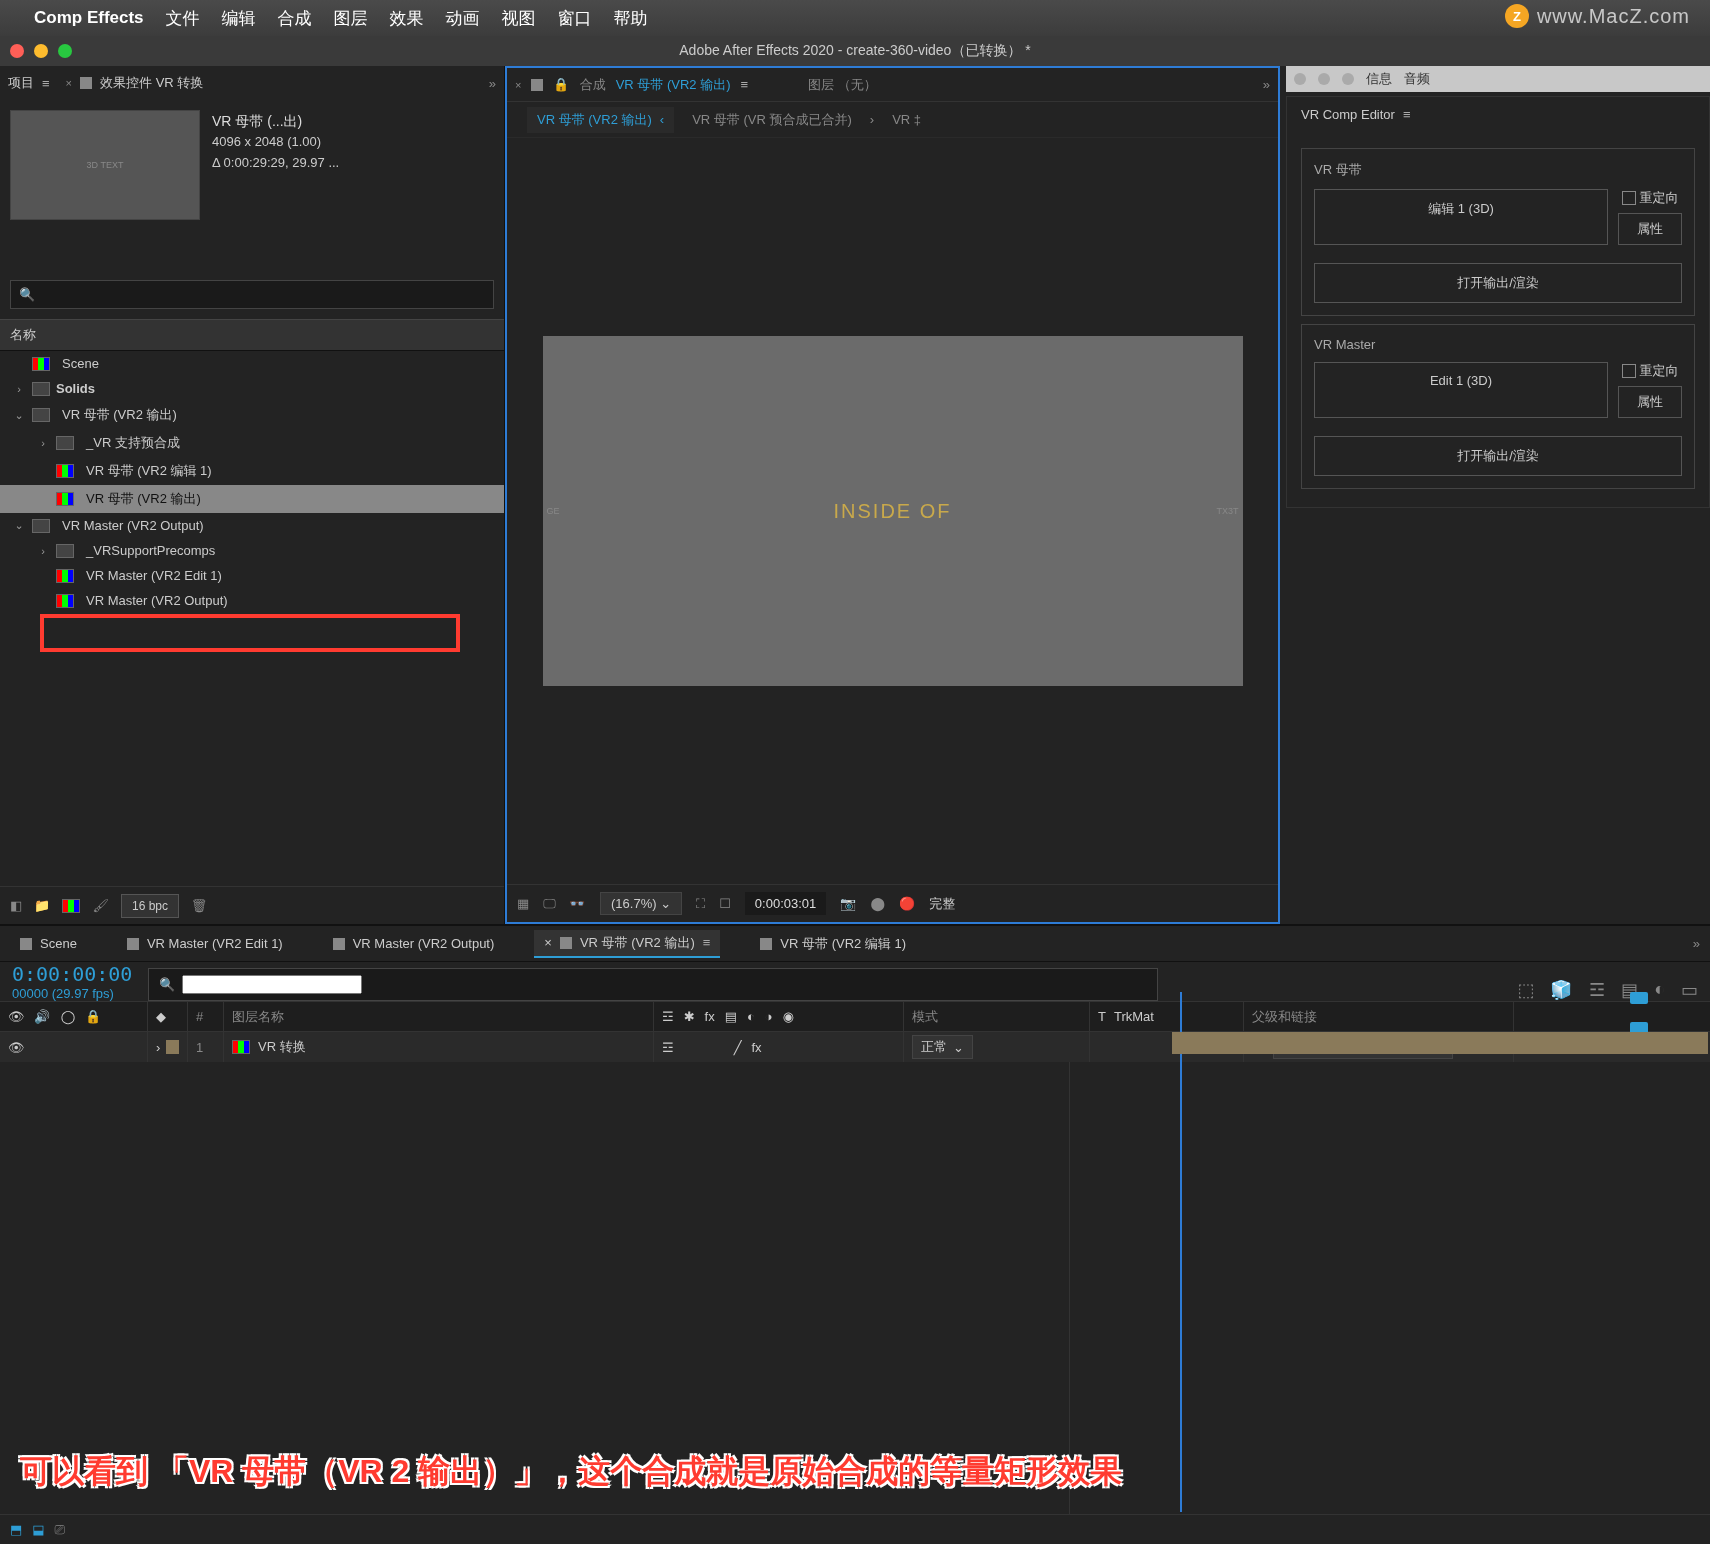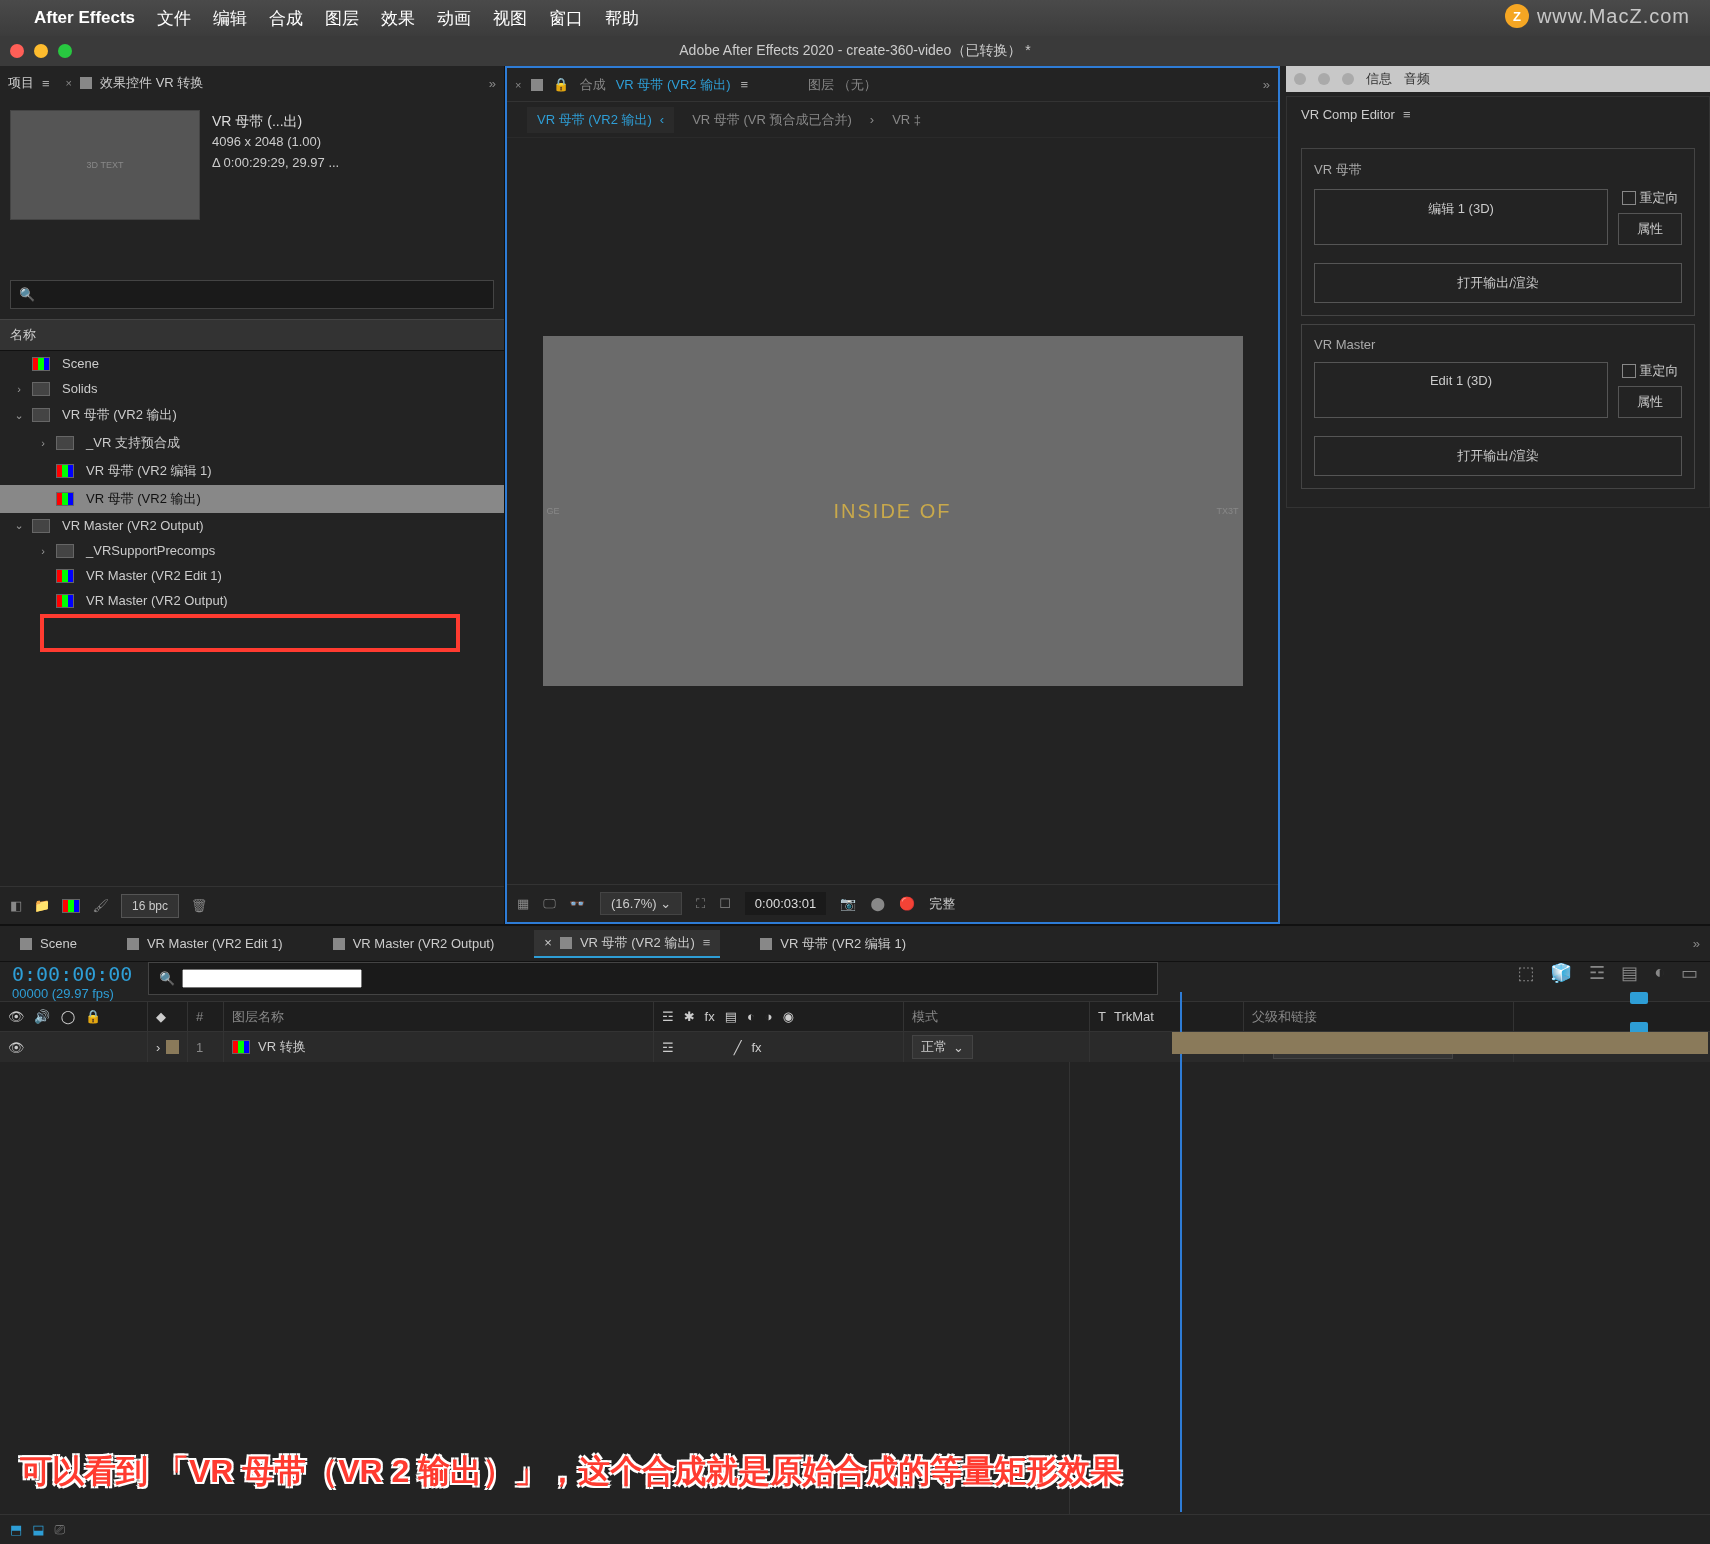--- a/index.html
+++ b/index.html
@@ -78,21 +78,21 @@
 .grp-row{display:flex;gap:10px;align-items:stretch}
 .side-col{display:flex;flex-direction:column;gap:6px;align-items:center;justify-content:center}
 .ck{display:flex;align-items:center;gap:4px}
 .ck-box{width:14px;height:14px;border:1px solid #888}
 .obtn.small{padding:10px 22px}
 .wide{margin-top:18px}
 .timeline{height:620px;border-top:2px solid #111;display:flex;flex-direction:column;background:#232323}
 .tl-tabs{height:36px;display:flex;align-items:center;gap:30px;padding:0 10px;background:#232323;border-bottom:1px solid #111}
 .tltab{display:flex;align-items:center;gap:8px;padding:4px 10px}
 .tltab.act{background:#333;border-bottom:2px solid #2e9ed6}
-.tl-ctrl{height:40px;display:flex;align-items:flex-start;padding:0 12px;gap:16px;border-bottom:1px solid #333}
+.tl-ctrl{height:40px;display:flex;align-items:flex-end;padding:0 12px;gap:16px;border-bottom:1px solid #333}
 .tc{color:#2e9ed6;font-size:20px;font-family:monospace}
 .tc-sub{color:#2e9ed6;font-size:13px}
 .tc-search{flex:1;max-width:1010px;background:#1a1a1a;border:1px solid #444;padding:6px 10px;display:flex;align-items:center;gap:6px}
 .tc-icons{display:flex;gap:16px;margin-left:auto}
 .tci{color:#888;font-size:18px}
 .tl-colh{height:30px;display:flex;align-items:center;background:#1e1e1e;border-bottom:1px solid #333}
 .col{border-right:1px solid #333;padding:0 8px;height:100%;display:flex;align-items:center;color:#888}
 .c-vis{width:148px;gap:10px}
 .c-tag{width:40px}
 .c-num{width:36px}
@@ -114,21 +114,21 @@
 .mk2{top:30px}
 .caption{position:absolute;bottom:50px;left:20px;right:20px;text-align:left;font-size:32px;font-weight:bold;color:#ff3b30;text-shadow:2px 2px 0 #fff,-2px -2px 0 #fff,2px -2px 0 #fff,-2px 2px 0 #fff}
 .footer{position:absolute;bottom:0;left:0;right:0;height:30px;background:#232323;border-top:1px solid #333;display:flex;align-items:center;padding:0 10px;gap:10px}
 .fi{color:#2e9ed6}
 </style>
 </head>
 <body>
 
 <div class="menubar">
   <span class="apple"></span>
-  <span class="app-name">After Effects</span>
+  <span class="app-name">Comp Effects</span>
   <span class="mitem">文件</span>
   <span class="mitem">编辑</span>
   <span class="mitem">合成</span>
   <span class="mitem">图层</span>
   <span class="mitem">效果</span>
   <span class="mitem">动画</span>
   <span class="mitem">视图</span>
   <span class="mitem">窗口</span>
   <span class="mitem">帮助</span>
   <div class="watermark">
@@ -179,21 +179,21 @@
         <div class="titem">
           <span class="ind ind0"></span>
           <span class="tw"></span>
           <span class="cicon"></span>
           <span style="margin-left: 6px;">Scene</span>
         </div>
         <div class="titem">
           <span class="ind ind0"></span>
           <span class="tw">›</span>
           <span class="ficon"></span>
-          <span style="margin-left: 6px;">Solids</span>
+          <span style=" font-weight: bold;">Solids</span>
         </div>
         <div class="titem">
           <span class="ind ind0"></span>
           <span class="tw">⌄</span>
           <span class="ficon"></span>
           <span style="margin-left: 6px;">VR 母带 (VR2 输出)</span>
         </div>
         <div class="titem">
           <span class="ind ind1"></span>
           <span class="tw">›</span>

